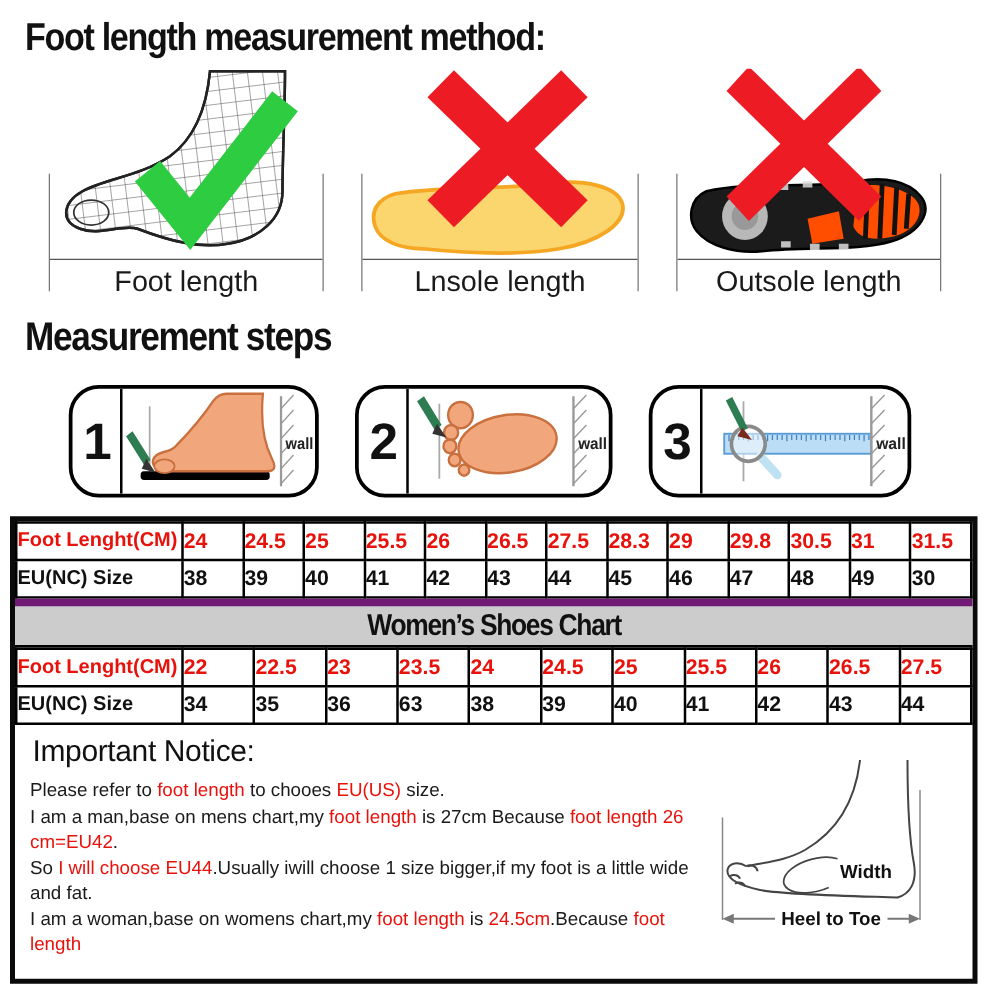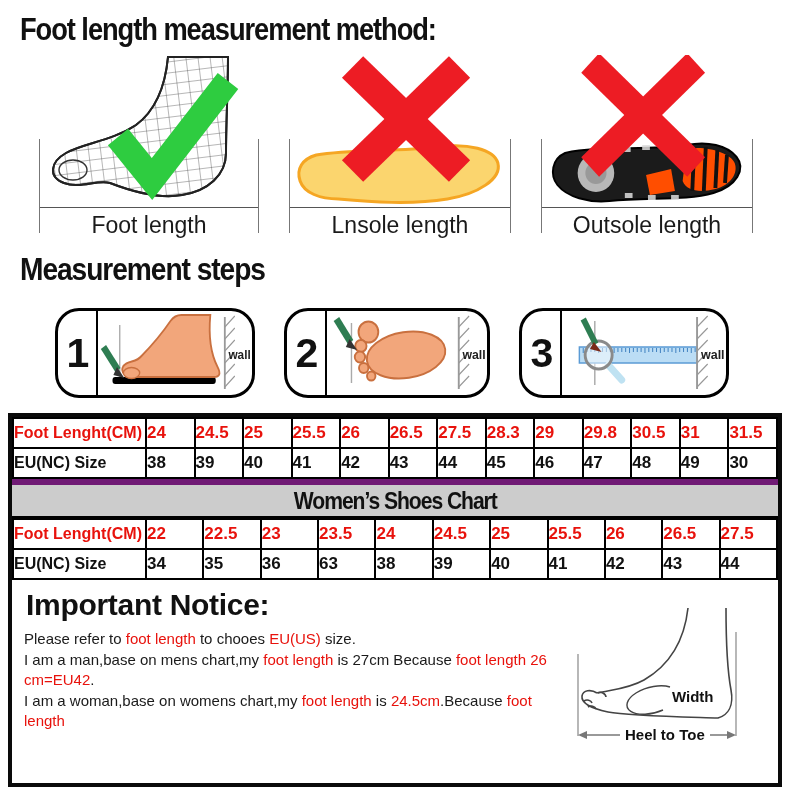--- a/index.html
+++ b/index.html
@@ -40,21 +40,21 @@
         align-items:center;justify-content:center;font-size:24px}
   .band .cond{transform-origin:center center}
   .band2{border-top:6px solid #701a75}
   table.sizes{width:100%;border-collapse:collapse;table-layout:fixed;font-weight:700;
               font-size:17px;text-align:left;color:#111}
   table.sizes td{border:2px solid #000;height:28px;padding:0;overflow:hidden}
   table.sizes td.lab{width:131px;font-size:16px}
   .redtext{color:var(--red)}
   
   .notice{position:relative;padding:5px 12px 0 12px;height:172px;box-sizing:border-box}
-  #notice-title{font-size:30px;font-weight:700;margin:3px 0 7px 2px;letter-spacing:-.3px}
+  #notice-title{font-size:24px;font-weight:400;margin:3px 0 7px 2px;letter-spacing:-.3px}
   .ntext{font-size:15px;line-height:20.5px;color:#1a1a1a;width:548px}
   .ntext .red{color:var(--red)}
   .ntext .ul{}
   .fdiag{position:absolute;right:4px;top:24px}
   .dlabel{font:700 15px "Liberation Sans",sans-serif;fill:#111}
 </style>
 </head>
 <body>
 
 <div class="canvas" style="--red: #e8120c; --cross: #ed1c24; --check: #2ecc40; --band: #cccccc;">
@@ -289,20 +289,21 @@
             <td>44</td>
           </tr>
         </tbody>
       </table>
 
     <div class="notice">
       <div id="notice-title">Important Notice:</div>
       <div class="ntext">
           <div><span>Please refer to </span><span class="red">foot length</span><span> to chooes </span><span class="red">EU(US)</span><span> size.</span></div>
           <div><span>I am a man,base on </span><span class="ul">mens chart</span><span>,my </span><span class="red">foot length</span><span> is 27cm Because </span><span class="red">foot length 26 cm=EU42</span><span>.</span></div>
+          <div><span>So </span><span class="red">I will choose EU44</span><span>.Usually iwill choose 1 size bigger,if my foot is a little wide and fat.</span></div>
           <div><span>I am a woman,base on </span><span class="ul">womens chart</span><span>,my </span><span class="red">foot length</span><span> is </span><span class="red">24.5cm</span><span>.Because </span><span class="red">foot length</span></div>
         </div>
 
       <div class="fdiag">
         <svg width="212" height="150" viewBox="0 0 200 150">
           <g fill="none" stroke="#444" stroke-width="1.6">
             <path d="M158,4 C158,40 160,70 163,86 C166,102 160,111 150,114 C120,113 60,112 40,108 C26,105 13,100 14,92 C15,86 23,85 29,89"></path>
             <path d="M120,4 C116,40 100,62 76,76 C60,85 42,86 30,89"></path>
             <path d="M29,89 a6,5 0 0 1 9,4"></path>
             <path d="M16,97 a5,4 0 0 1 8,2"></path>

